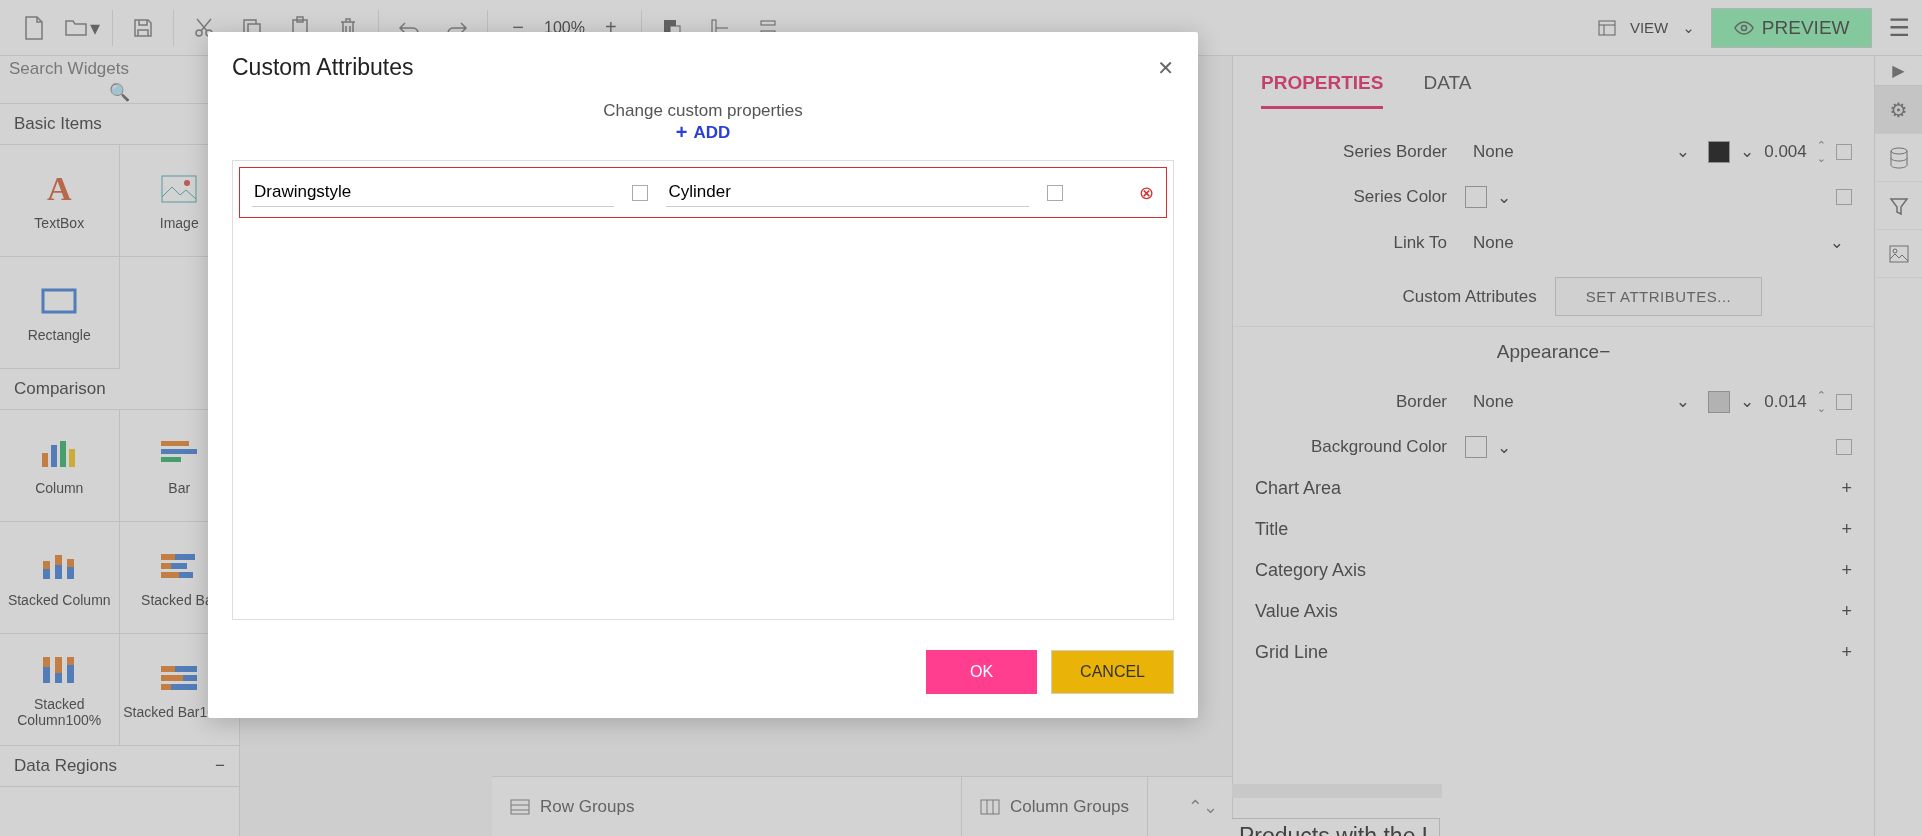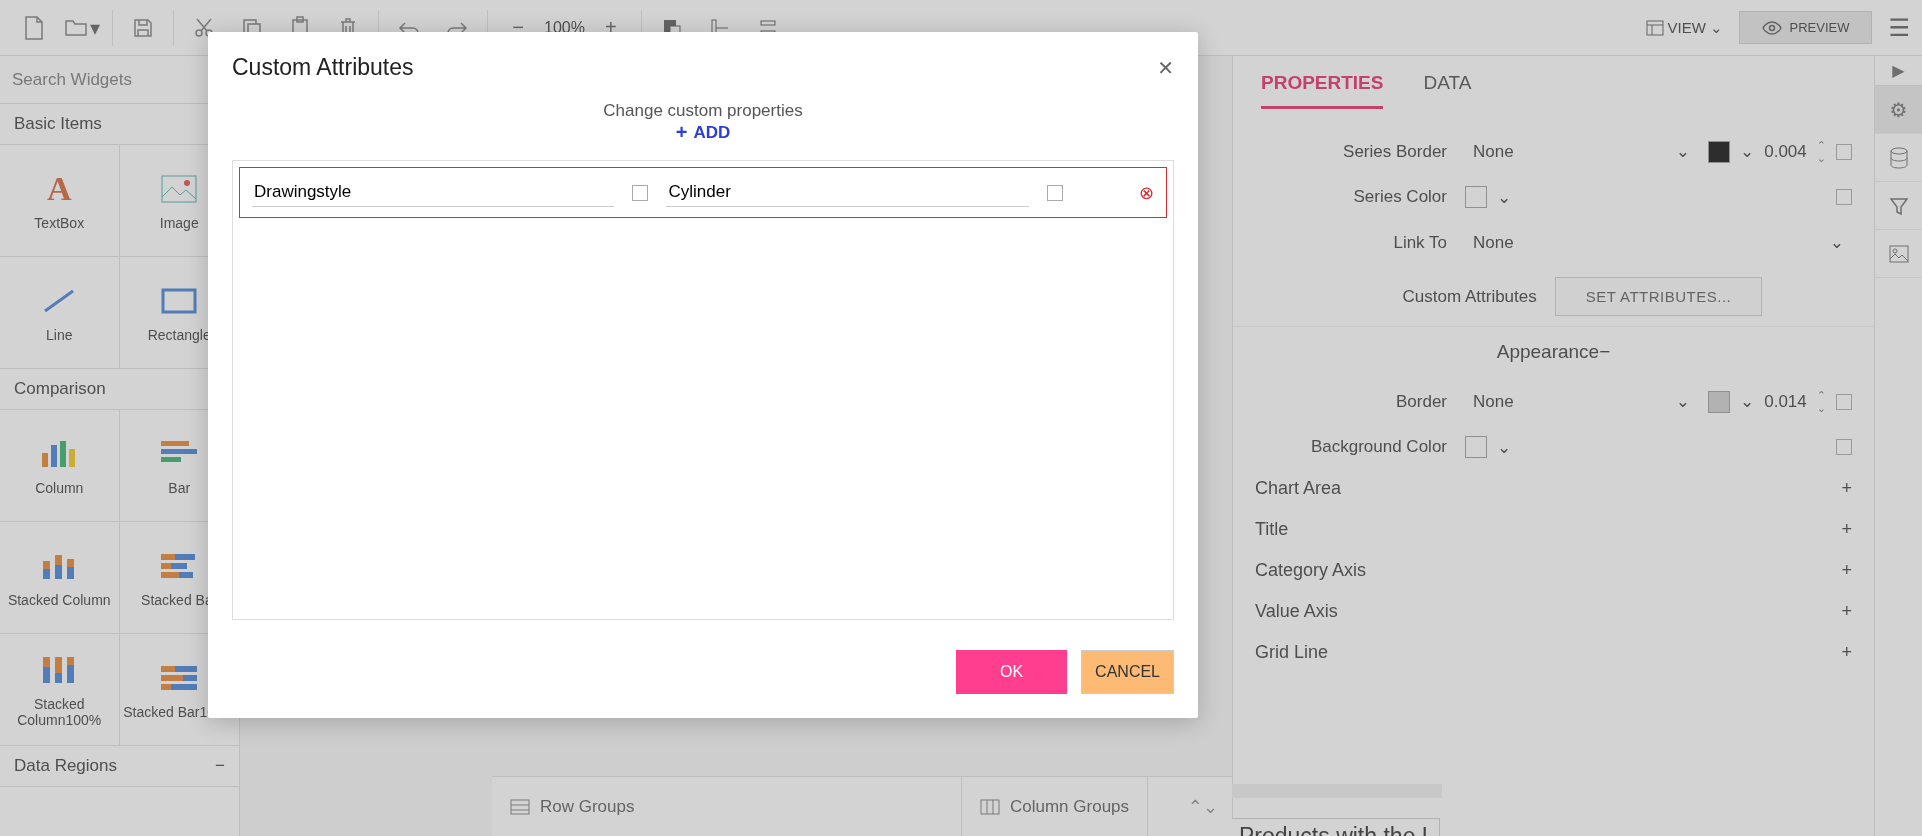--- a/index.html
+++ b/index.html
@@ -4,28 +4,28 @@
 <style>
 * { box-sizing: border-box; margin: 0; padding: 0; font-family: "Segoe UI", Arial, sans-serif; }
 body { width: 1922px; height: 836px; background: #fff; position: relative; overflow: hidden; }
 
 
 .toolbar { height: 56px; border-bottom: 1px solid #e0e0e0; display: flex; align-items: center; padding: 0 12px; gap: 4px; }
 .toolbar .tb-icon { width: 44px; height: 44px; display: flex; align-items: center; justify-content: center; color: #555; font-size: 20px; }
 .toolbar .tb-sep { width: 1px; height: 36px; background: #e0e0e0; margin: 0 4px; }
 .toolbar .zoom { font-size: 16px; color: #333; }
 .toolbar .spacer { flex: 1; }
-.toolbar .view-btn { display: flex; align-items: center; gap: 4px; font-size: 15px; color: #333; padding: 6px 12px; }
-.toolbar .preview-btn { border: 1px solid #ccc; padding: 8px 22px; font-size: 13px; color: #333; display: flex; align-items: flex-end; gap: 8px; background: #e5e5e5; }
+.toolbar .view-btn { display: flex; align-items: center; gap: 14px; font-size: 15px; color: #333; padding: 6px 12px; }
+.toolbar .preview-btn { border: 1px solid #ccc; padding: 8px 22px; font-size: 19px; color: #333; display: flex; align-items: center; gap: 8px; background: #86efac; }
 .toolbar .hamburger { font-size: 24px; color: #555; margin-left: 12px; }
 
 
 .main { display: flex; height: 780px; position: relative; }
 .left-panel { width: 240px; border-right: 1px solid #e0e0e0; display: flex; flex-direction: column; }
-.search-row { display: flex; align-items: center; border-bottom: 1px solid #e0e0e0; height: 48px; padding: 0 12px; }
+.search-row { display: flex; align-items: center; border-bottom: 1px solid #e0e0e0; height: 48px; padding: 0 0; flex-direction: column; }
 .search-row input { border: none; flex: 1; font-size: 17px; color: #666; outline: none; background: transparent; }
 .search-row .sicon { color: #666; font-size: 17px; }
 
 .cat-header { padding: 10px 14px; font-size: 17px; color: #333; border-bottom: 1px solid #e0e0e0; display: flex; justify-content: space-between; align-items: flex-start; }
 .widget-grid { display: grid; grid-template-columns: 1fr 1fr; }
 .widget-cell { border-right: 1px solid #e0e0e0; border-bottom: 1px solid #e0e0e0; height: 112px; display: flex; flex-direction: column; align-items: center; justify-content: center; gap: 8px; font-size: 14px; color: #333; }
 .widget-cell:nth-child(2n) { border-right: none; }
 .widget-cell .wicon { height: 36px; display:flex; align-items:center; justify-content:center; }
 
 
@@ -71,21 +71,21 @@
 .dialog-hdr .close { font-size:20px; color:#666; cursor:pointer; }
 .dialog-sub { display:flex; justify-content:space-between; align-items:center; padding:10px 24px; font-size:17px; color:#555;flex-direction:column; }
 .add-btn { color:#2b3fd6; font-weight:600; font-size:17px; display:flex; align-items:center; gap:6px; }
 .attr-table { margin:6px 24px; border:1px solid #ddd; height:460px; }
 .attr-row { display:flex; align-items:center; border:1px solid #d32f2f; margin:6px; padding:10px 12px; gap:18px; }
 .attr-row input { border:none; border-bottom:1px solid #ccc; padding:4px 2px; font-size:17px; flex:1; outline:none; }
 .attr-row .achk { width:16px; height:16px; border:1px solid #aaa; }
 .attr-row .del { color:#d32f2f; font-size:18px; }
 .dialog-footer { display:flex; justify-content:flex-end; gap:14px; padding:24px; }
 .btn-ok { background:#ff3e8f; color:#fff; border:none; padding:12px 44px; font-size:16px; font-weight:500; }
-.btn-cancel { background:#fdba74; border:1px solid #ccc; padding:12px 13px; font-size:16px; color:#333; }
+.btn-cancel { background:#eab308; border:1px solid #ccc; padding:12px 28px; font-size:16px; color:#333; }
 
 svg { display:block; }
 </style>
 </head>
 <body>
 
 <div class="toolbar">
   <div class="tb-icon">
       <svg width="22" height="26" viewBox="0 0 22 26">
         <path d="M3 2h11l5 5v17H3z" fill="none" stroke="#777" stroke-width="1.5"></path>
@@ -196,28 +196,20 @@
             <svg width="36" height="28">
               <rect x="1" y="1" width="34" height="26" fill="none" stroke="#4aa"></rect>
               <circle cx="26" cy="8" r="3" fill="#d44"></circle>
               <path d="M1 22l10-10 8 8 6-5 10 9" fill="none" stroke="#4aa"></path>
             </svg>
           </div>
           <span>Image</span>
         </div>
       <div class="widget-cell">
           <div class="wicon">
-            <svg width="36" height="28">
-              <path d="M4 24L32 4" stroke="#3b7bd6" stroke-width="3"></path>
-            </svg>
-          </div>
-          <span>Line</span>
-        </div>
-      <div class="widget-cell">
-          <div class="wicon">
             <svg width="36" height="26">
               <rect x="2" y="2" width="32" height="22" fill="none" stroke="#3b7bd6" stroke-width="3"></rect>
             </svg>
           </div>
           <span>Rectangle</span>
         </div>
     </div>
     <div class="cat-header">
         <span>Comparison</span>
       </div>

